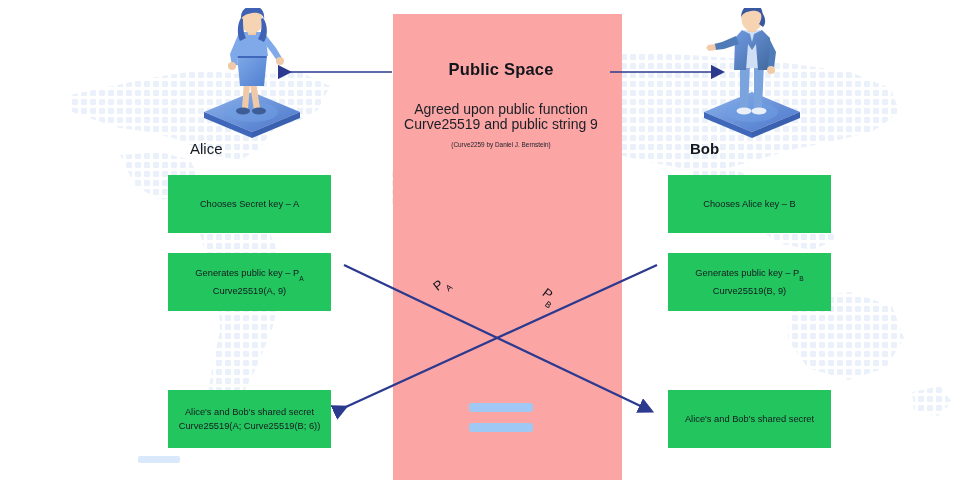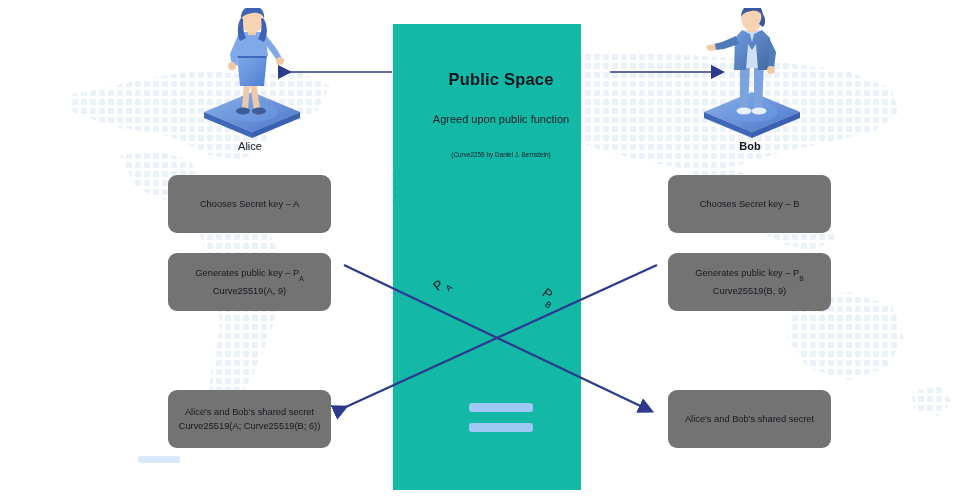--- a/index.html
+++ b/index.html
@@ -24,41 +24,41 @@
     left: 0; top: 0;
     width: 974px; height: 502px;
     opacity: 1;
     pointer-events: none;
   }
 
   
   #public-panel {
     position: absolute;
     left: 393px;
-    top: 24px;
-    width: 188px;
+    top: 14px;
+    width: 229px;
     height: 466px;
-    background: #14b8a6;
+    background: #fca5a5;
   }
   #public-title {
     position: absolute;
     left: 0; top: 46px;
     width: 216px;
     text-align: center;
     font-size: 16.5px;
     font-weight: bold;
     color: #12161c;
     letter-spacing: 0.2px;
   }
   #public-sub {
     position: absolute;
     left: 0; top: 88px;
     width: 216px;
     text-align: center;
-    font-size: 11px;
+    font-size: 14px;
     color: #1a1f26;
     line-height: 15px;
   }
   #public-sub .l2 { display: block; }
   #public-credit {
     position: absolute;
     left: 0; top: 127px;
     width: 216px;
     text-align: center;
     font-size: 6.4px;
@@ -80,52 +80,50 @@
     height: 9px;
     background: #9fc8f5;
     border-radius: 3px;
   }
   #equals-sign .bar.b1 { top: 0px; }
   #equals-sign .bar.b2 { top: 20px; }
 
   
   .step-box {
     position: absolute;
-    background: #737373;
+    background: #22c55e;
     display: flex;
     flex-direction: column;
     align-items: center;
     justify-content: center;
     text-align: center;
     font-size: 9.3px;
     color: #151a20;
     line-height: 14px;
-    border-radius: 9px;
   }
   .step-box .line { display: block; white-space: nowrap; }
   .step-box .sub {
     font-size: 6.6px;
     vertical-align: sub;
     position: relative;
     top: 2px;
   }
 
   #box-alice-secret { left: 168px; top: 175px;  width: 163px; height: 58px; }
   #box-alice-public { left: 168px; top: 253px;  width: 163px; height: 58px; }
   #box-alice-shared { left: 168px; top: 390px;  width: 163px; height: 58px; }
   #box-bob-secret   { left: 668px; top: 175px;  width: 163px; height: 58px; }
   #box-bob-public   { left: 668px; top: 253px;  width: 163px; height: 58px; }
   #box-bob-shared   { left: 668px; top: 390px;  width: 163px; height: 58px; }
 
   
   .actor-label {
     position: absolute;
     width: 120px;
-    text-align: center;
-    font-size: 11px;
+    font-size: 15px;
     color: #15191f;
   }
   #label-alice { left: 190px; top: 140px; }
   #label-bob   { left: 690px; top: 140px; font-weight: bold; }
 
   
   .figure-wrap {
     position: absolute;
     width: 120px;
     height: 130px;
@@ -215,20 +213,21 @@
 
     <rect x="218" y="110" width="6" height="6" rx="1" fill="#3f6fd8" opacity="0.85"></rect>
     <rect x="224" y="114" width="6" height="6" rx="1" fill="#3f6fd8" opacity="0.7"></rect>
     <rect x="138" y="456" width="42" height="7" rx="2" fill="#d6e6fb" opacity="0.9"></rect>
   </svg>
 
   <div id="public-panel">
     <div id="public-title">Public Space</div>
     <div id="public-sub">
       <span class="l1">Agreed upon public function</span>
+      <span class="l2">Curve25519 and public string 9</span>
     </div>
     <div id="public-credit">(Curve2259 by Daniel J. Bernstein)</div>
   </div>
 
   <div id="equals-sign">
     <div class="bar b1"></div>
     <div class="bar b2"></div>
   </div>
 
   <div class="figure-wrap" id="figure-alice">
@@ -334,21 +333,21 @@
     <span class="line"><span>Generates public key – P</span><span class="sub">A</span></span>
     <span class="line">Curve25519(A, 9)</span>
   </div>
 
   <div class="step-box" id="box-alice-shared">
     <span class="line">Alice's and Bob's shared secret</span>
     <span class="line">Curve25519(A; Curve25519(B; 6))</span>
   </div>
 
   <div class="step-box" id="box-bob-secret">
-    <span class="line">Chooses Secret key – B</span>
+    <span class="line">Chooses Alice key – B</span>
   </div>
 
   <div class="step-box" id="box-bob-public">
     <span class="line"><span>Generates public key – P</span><span class="sub">B</span></span>
     <span class="line">Curve25519(B, 9)</span>
   </div>
 
   <div class="step-box" id="box-bob-shared">
     <span class="line">Alice's and Bob's shared secret</span>
   </div>

